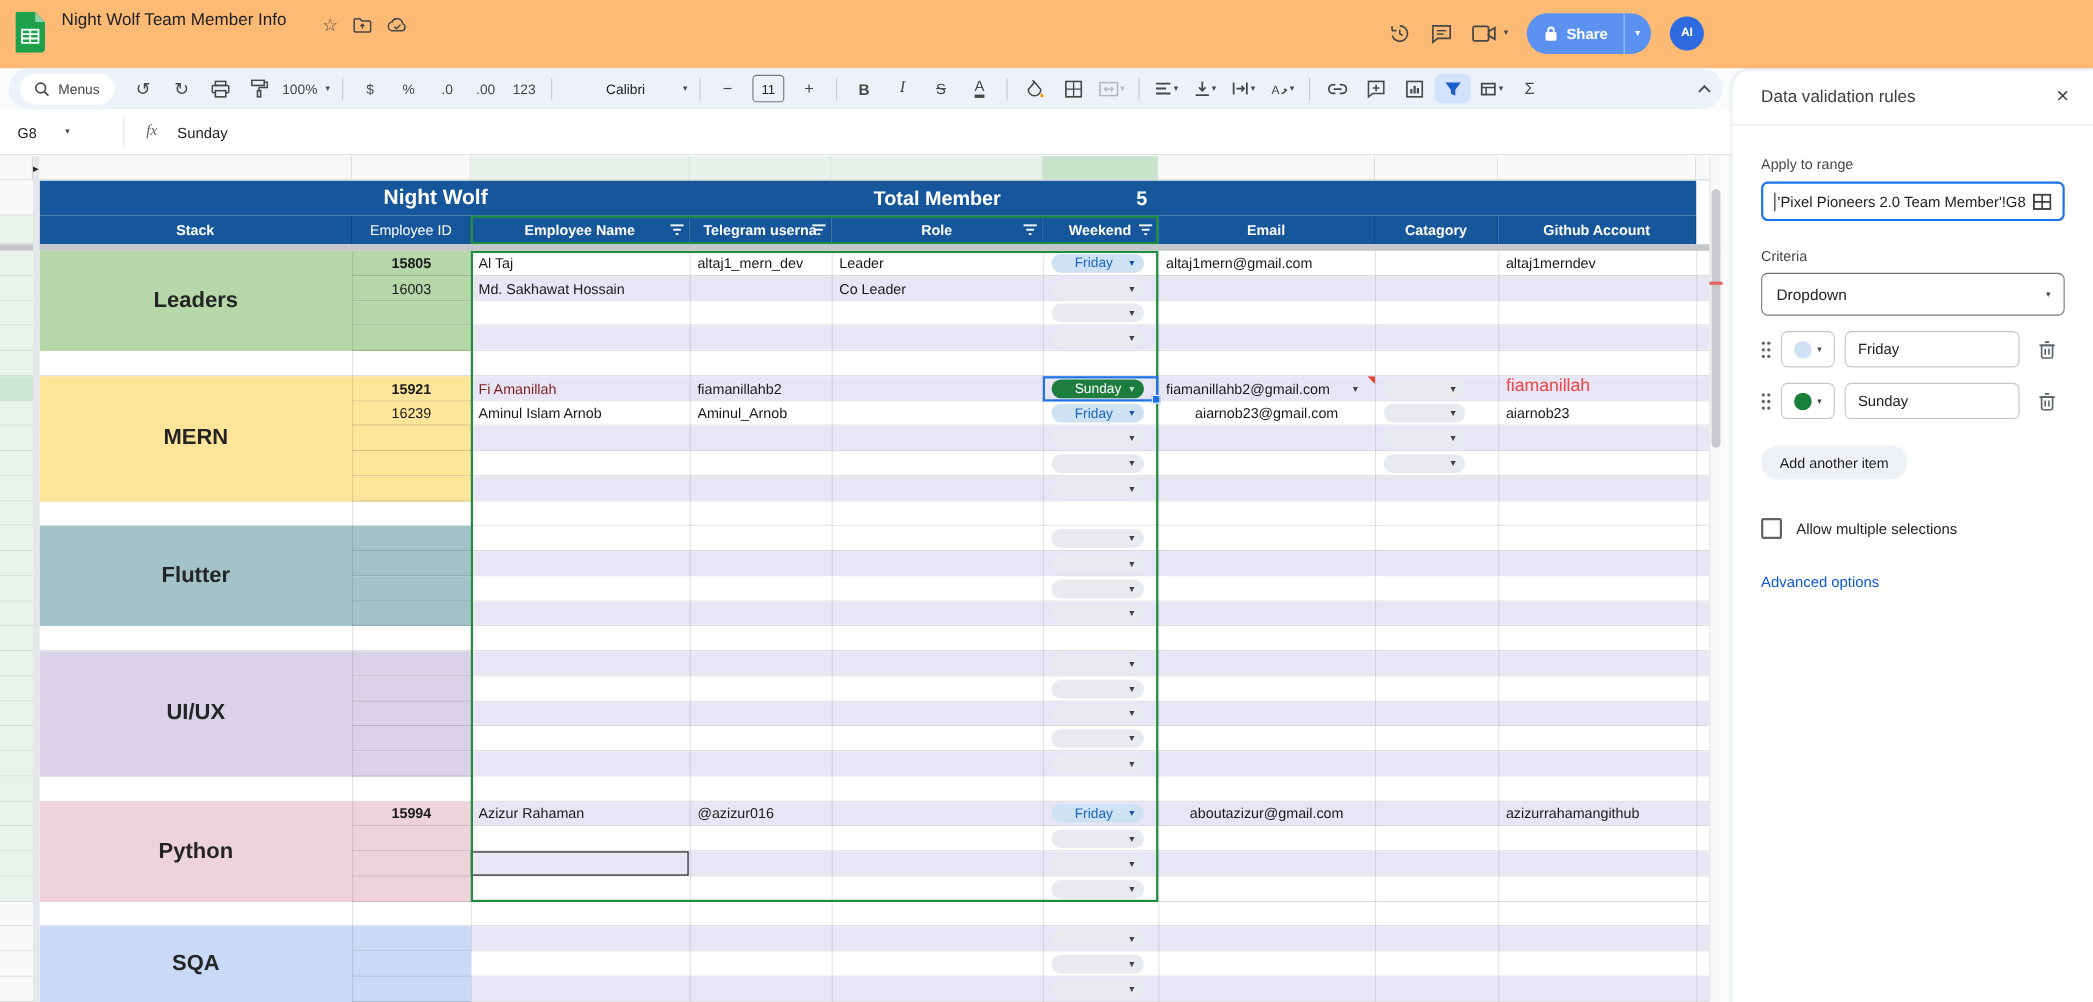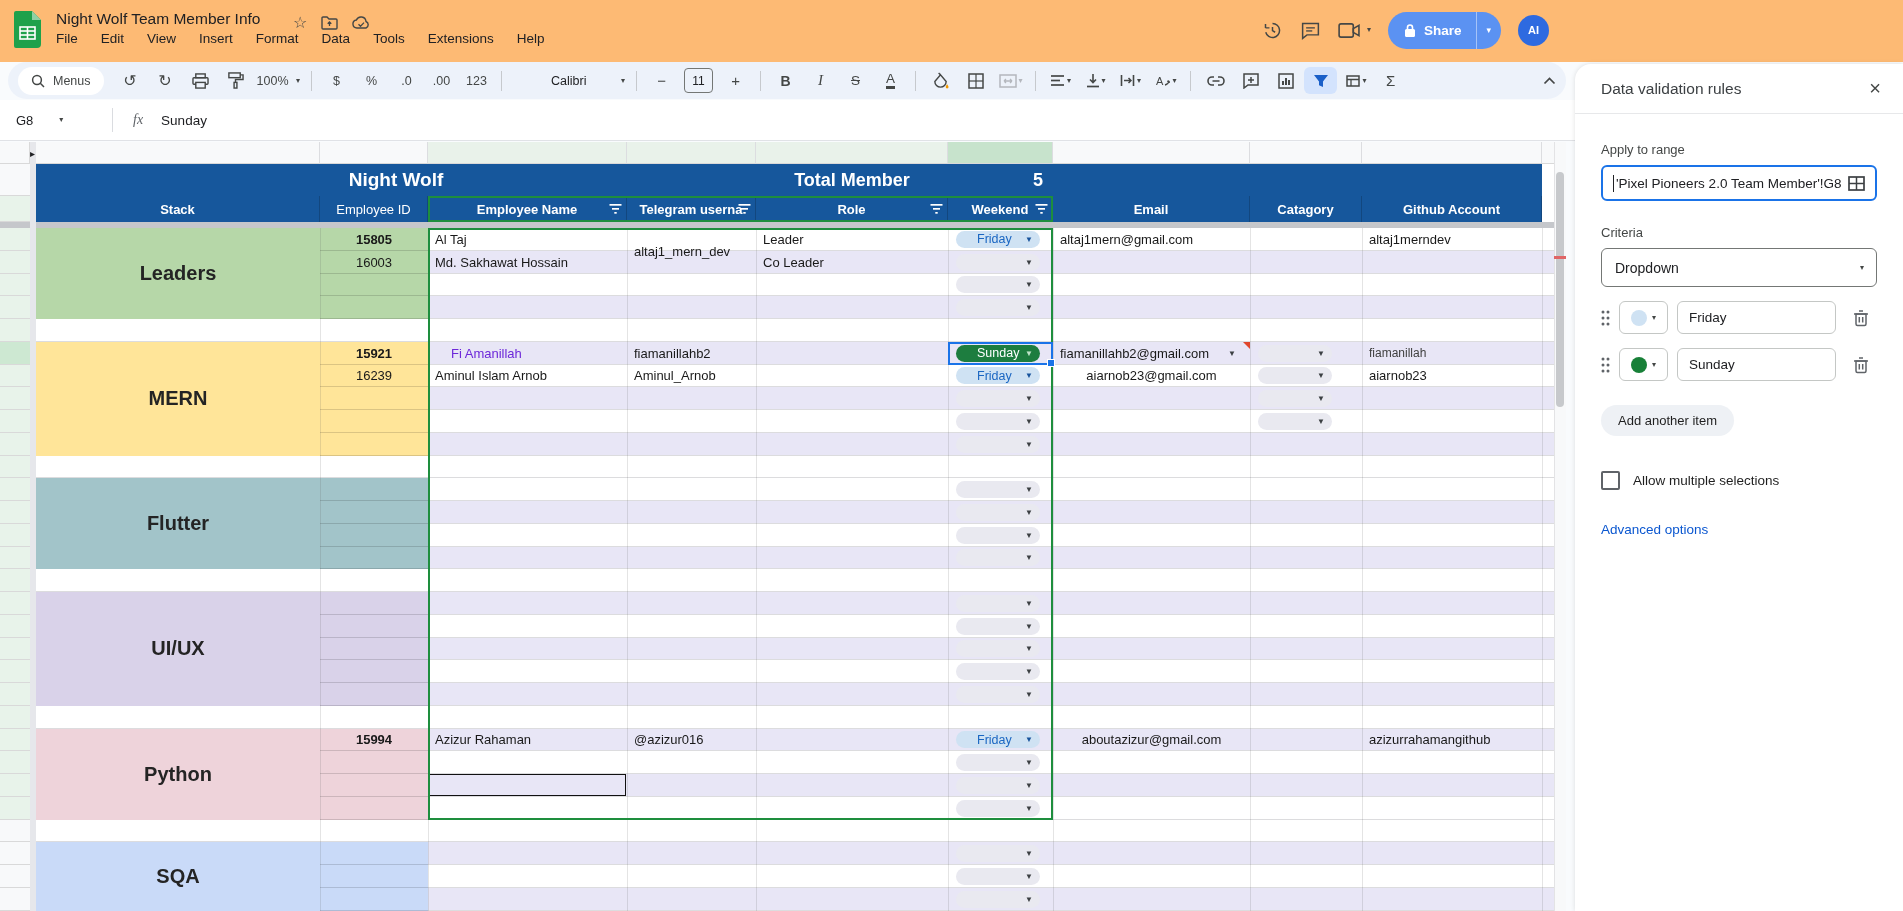--- a/index.html
+++ b/index.html
@@ -86,31 +86,20 @@
           <path d="M8.5 6v4M6.7 7.8L8.5 6l1.8 1.8" stroke="#444746" stroke-width="1.3" fill="none"></path>
         </svg>
       </span>
     <span>
         <svg width="19" height="14" viewBox="0 0 19 14">
           <path d="M5 12a4 4 0 0 1-.6-7.96A5 5 0 0 1 14 5.5 3.5 3.5 0 0 1 14 12z" fill="none" stroke="#444746" stroke-width="1.4"></path>
           <path d="M6.5 8.2l2 2 3.5-3.6" stroke="#444746" stroke-width="1.3" fill="none"></path>
         </svg>
       </span>
   </span>
-  <nav class="menus" id="menus">
-      <span>File</span>
-      <span>Edit</span>
-      <span>View</span>
-      <span>Insert</span>
-      <span>Format</span>
-      <span>Data</span>
-      <span>Tools</span>
-      <span>Extensions</span>
-      <span>Help</span>
-    </nav>
   <div class="top-actions">
     <span>
         <svg width="21" height="21" viewBox="0 0 24 24">
           <path d="M12 4a8 8 0 1 1-7.7 10" fill="none" stroke="#444746" stroke-width="1.7"></path>
           <path d="M4 9V4.5M4 9h4.5" fill="none" stroke="#444746" stroke-width="1.7"></path>
           <path d="M12 8v4.2l3 1.8" fill="none" stroke="#444746" stroke-width="1.7"></path>
         </svg>
       </span>
     <span>
         <svg width="21" height="21" viewBox="0 0 24 24">
@@ -462,21 +451,21 @@
     </div>
     <div style="position: absolute; left: 1362px; top: 196px; width: 180px; height: 26px; background: rgb(22, 87, 156); display: flex; align-items: center; justify-content: center; color: rgb(255, 255, 255); font-weight: bold; font-size: 13px; box-sizing: border-box; border-right: 1px solid rgba(0, 0, 0, 0.18);">
       <span>Github Account</span>
     </div>
     <div style="position: absolute; left: 320px; top: 228px; width: 108px; height: 22.75px; display: flex; align-items: center; box-sizing: border-box; padding: 0px; justify-content: center; font-size: 13px; color: rgb(25, 25, 25); font-weight: bold; white-space: nowrap; overflow: hidden;">
       <span>15805</span>
     </div>
     <div style="position: absolute; left: 428px; top: 228px; width: 199px; height: 22.75px; display: flex; align-items: center; box-sizing: border-box; padding: 0px 6px 0px 7px; justify-content: flex-start; font-size: 13px; color: rgb(25, 25, 25); font-weight: normal; white-space: nowrap; overflow: hidden;">
       <span>Al Taj</span>
     </div>
-    <div style="position: absolute; left: 627px; top: 228px; width: 129px; height: 22.75px; display: flex; align-items: center; box-sizing: border-box; padding: 0px 6px 0px 7px; justify-content: flex-start; font-size: 13px; color: rgb(25, 25, 25); font-weight: normal; white-space: nowrap; overflow: hidden; margin-top: 12px;">
+    <div style="position: absolute; left: 627px; top: 228px; width: 129px; height: 22.75px; display: flex; align-items: center; box-sizing: border-box; padding: 0px 6px 0px 7px; justify-content: flex-start; font-size: 13px; color: rgb(25, 25, 25); font-weight: normal; white-space: nowrap; overflow: hidden;">
       <span>altaj1_mern_dev</span>
     </div>
     <div style="position: absolute; left: 756px; top: 228px; width: 192px; height: 22.75px; display: flex; align-items: center; box-sizing: border-box; padding: 0px 6px 0px 7px; justify-content: flex-start; font-size: 13px; color: rgb(25, 25, 25); font-weight: normal; white-space: nowrap; overflow: hidden;">
       <span>Leader</span>
     </div>
     <div style="position: absolute; left: 956px; top: 230.875px; width: 84px; height: 17px; background: rgb(207, 226, 243); border-radius: 9px; display: flex; align-items: center; justify-content: space-between; padding: 0px 7px; box-sizing: border-box;">
       <span style="font-size: 12.5px; color: rgb(26, 102, 194); margin: 0px auto 0px 14px;">Friday</span>
       <span style="font-size: 8px; color: rgb(25, 84, 156);">▼</span>
     </div>
     <div style="position: absolute; left: 1053px; top: 228px; width: 197px; height: 22.75px; display: flex; align-items: center; box-sizing: border-box; padding: 0px 6px 0px 7px; justify-content: flex-start; font-size: 13px; color: rgb(25, 25, 25); font-weight: normal; white-space: nowrap; overflow: hidden;">
@@ -499,39 +488,39 @@
     </div>
     <div style="position: absolute; left: 956px; top: 276.375px; width: 84px; height: 17px; background: rgb(233, 233, 240); border-radius: 9px; display: flex; align-items: center; justify-content: flex-end; padding: 0px 7px; box-sizing: border-box;">
       <span style="font-size: 8px; color: rgb(60, 64, 67);">▼</span>
     </div>
     <div style="position: absolute; left: 956px; top: 299.125px; width: 84px; height: 17px; background: rgb(233, 233, 240); border-radius: 9px; display: flex; align-items: center; justify-content: flex-end; padding: 0px 7px; box-sizing: border-box;">
       <span style="font-size: 8px; color: rgb(60, 64, 67);">▼</span>
     </div>
     <div style="position: absolute; left: 320px; top: 341.75px; width: 108px; height: 22.75px; display: flex; align-items: center; box-sizing: border-box; padding: 0px; justify-content: center; font-size: 13px; color: rgb(25, 25, 25); font-weight: bold; white-space: nowrap; overflow: hidden;">
       <span>15921</span>
     </div>
-    <div style="position: absolute; left: 428px; top: 341.75px; width: 199px; height: 22.75px; display: flex; align-items: center; box-sizing: border-box; padding: 0px 6px 0px 23px; justify-content: flex-start; font-size: 13px; color: #6d28d9; font-weight: normal; white-space: nowrap; overflow: hidden;">
+    <div style="position: absolute; left: 428px; top: 341.75px; width: 199px; height: 22.75px; display: flex; align-items: center; box-sizing: border-box; padding: 0px 6px 0px 7px; justify-content: flex-start; font-size: 13px; color: #7f1d1d; font-weight: normal; white-space: nowrap; overflow: hidden;">
       <span>Fi Amanillah</span>
     </div>
     <div style="position: absolute; left: 627px; top: 341.75px; width: 129px; height: 22.75px; display: flex; align-items: center; box-sizing: border-box; padding: 0px 6px 0px 7px; justify-content: flex-start; font-size: 13px; color: rgb(25, 25, 25); font-weight: normal; white-space: nowrap; overflow: hidden;">
       <span>fiamanillahb2</span>
     </div>
     <div style="position: absolute; left: 956px; top: 344.625px; width: 84px; height: 17px; background: rgb(29, 125, 63); border-radius: 9px; display: flex; align-items: center; justify-content: space-between; padding: 0px 7px; box-sizing: border-box;">
       <span style="font-size: 12.5px; color: rgb(255, 255, 255); margin: 0px auto 0px 14px;">Sunday</span>
       <span style="font-size: 8px; color: rgb(191, 227, 200);">▼</span>
     </div>
     <div style="position: absolute; left: 1053px; top: 341.75px; width: 197px; height: 22.75px; display: flex; align-items: center; box-sizing: border-box; padding: 0px 6px 0px 7px; justify-content: flex-start; font-size: 13px; color: rgb(25, 25, 25); font-weight: normal; white-space: nowrap; overflow: hidden;">
       <span>fiamanillahb2@gmail.com</span>
       <span style="font-size: 8px; color: rgb(60, 64, 67); margin-left: auto; padding-right: 8px;">▼</span>
       <span style="position: absolute; right: 0px; top: 0px; width: 0px; height: 0px; border-top: 7px solid rgb(224, 70, 44); border-left: 7px solid transparent;"></span>
     </div>
     <div style="position: absolute; left: 1258px; top: 344.625px; width: 74px; height: 17px; background: rgb(233, 233, 240); border-radius: 9px; display: flex; align-items: center; justify-content: flex-end; padding: 0px 7px; box-sizing: border-box;">
       <span style="font-size: 8px; color: rgb(60, 64, 67);">▼</span>
     </div>
-    <div style="position: absolute; left: 1362px; top: 341.75px; width: 180px; height: 22.75px; display: flex; align-items: center; box-sizing: border-box; padding: 0px 6px 0px 7px; justify-content: flex-start; font-size: 12px; color: #404040; font-weight: normal; white-space: nowrap; overflow: hidden;">
+    <div style="position: absolute; left: 1362px; top: 341.75px; width: 180px; height: 22.75px; display: flex; align-items: flex-start; box-sizing: border-box; padding: 0px 6px 0px 7px; justify-content: flex-start; font-size: 16px; color: #ef4444; font-weight: normal; white-space: nowrap; overflow: hidden;">
       <span>fiamanillah</span>
     </div>
     <div style="position: absolute; left: 320px; top: 364.5px; width: 108px; height: 22.75px; display: flex; align-items: center; box-sizing: border-box; padding: 0px; justify-content: center; font-size: 13px; color: rgb(25, 25, 25); font-weight: normal; white-space: nowrap; overflow: hidden;">
       <span>16239</span>
     </div>
     <div style="position: absolute; left: 428px; top: 364.5px; width: 199px; height: 22.75px; display: flex; align-items: center; box-sizing: border-box; padding: 0px 6px 0px 7px; justify-content: flex-start; font-size: 13px; color: rgb(25, 25, 25); font-weight: normal; white-space: nowrap; overflow: hidden;">
       <span>Aminul Islam Arnob</span>
     </div>
     <div style="position: absolute; left: 627px; top: 364.5px; width: 129px; height: 22.75px; display: flex; align-items: center; box-sizing: border-box; padding: 0px 6px 0px 7px; justify-content: flex-start; font-size: 13px; color: rgb(25, 25, 25); font-weight: normal; white-space: nowrap; overflow: hidden;">
       <span>Aminul_Arnob</span>

